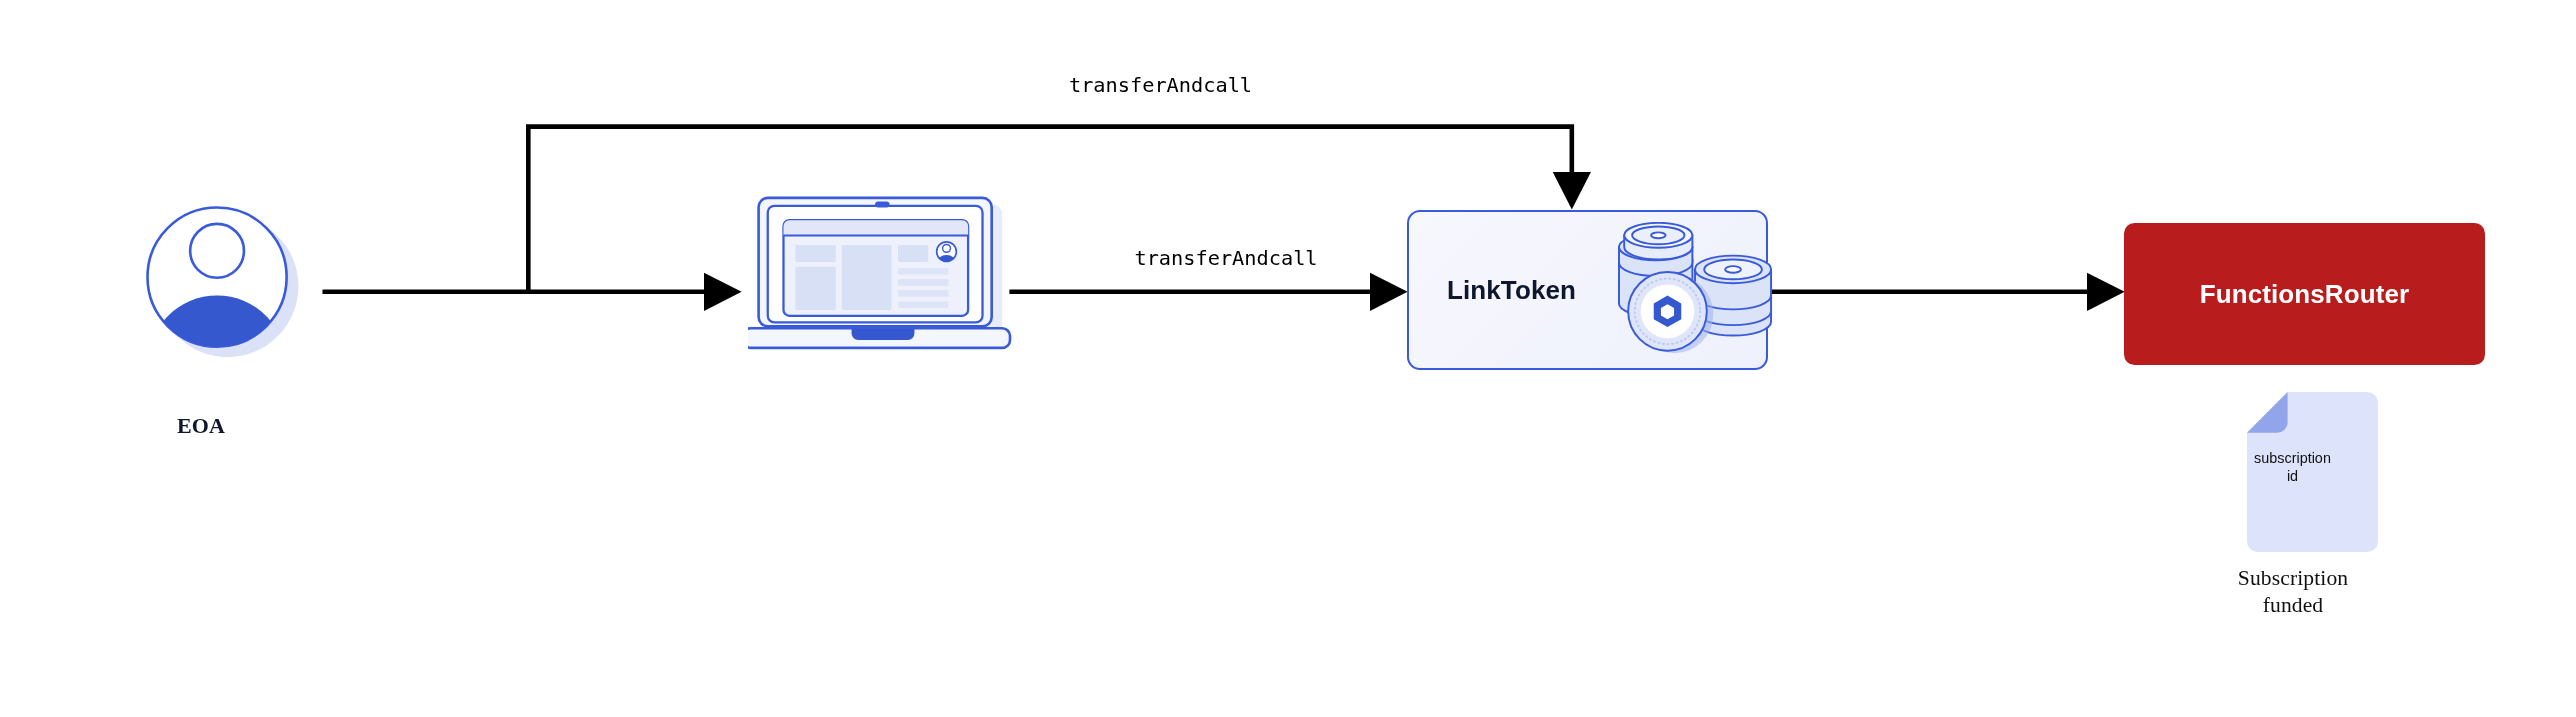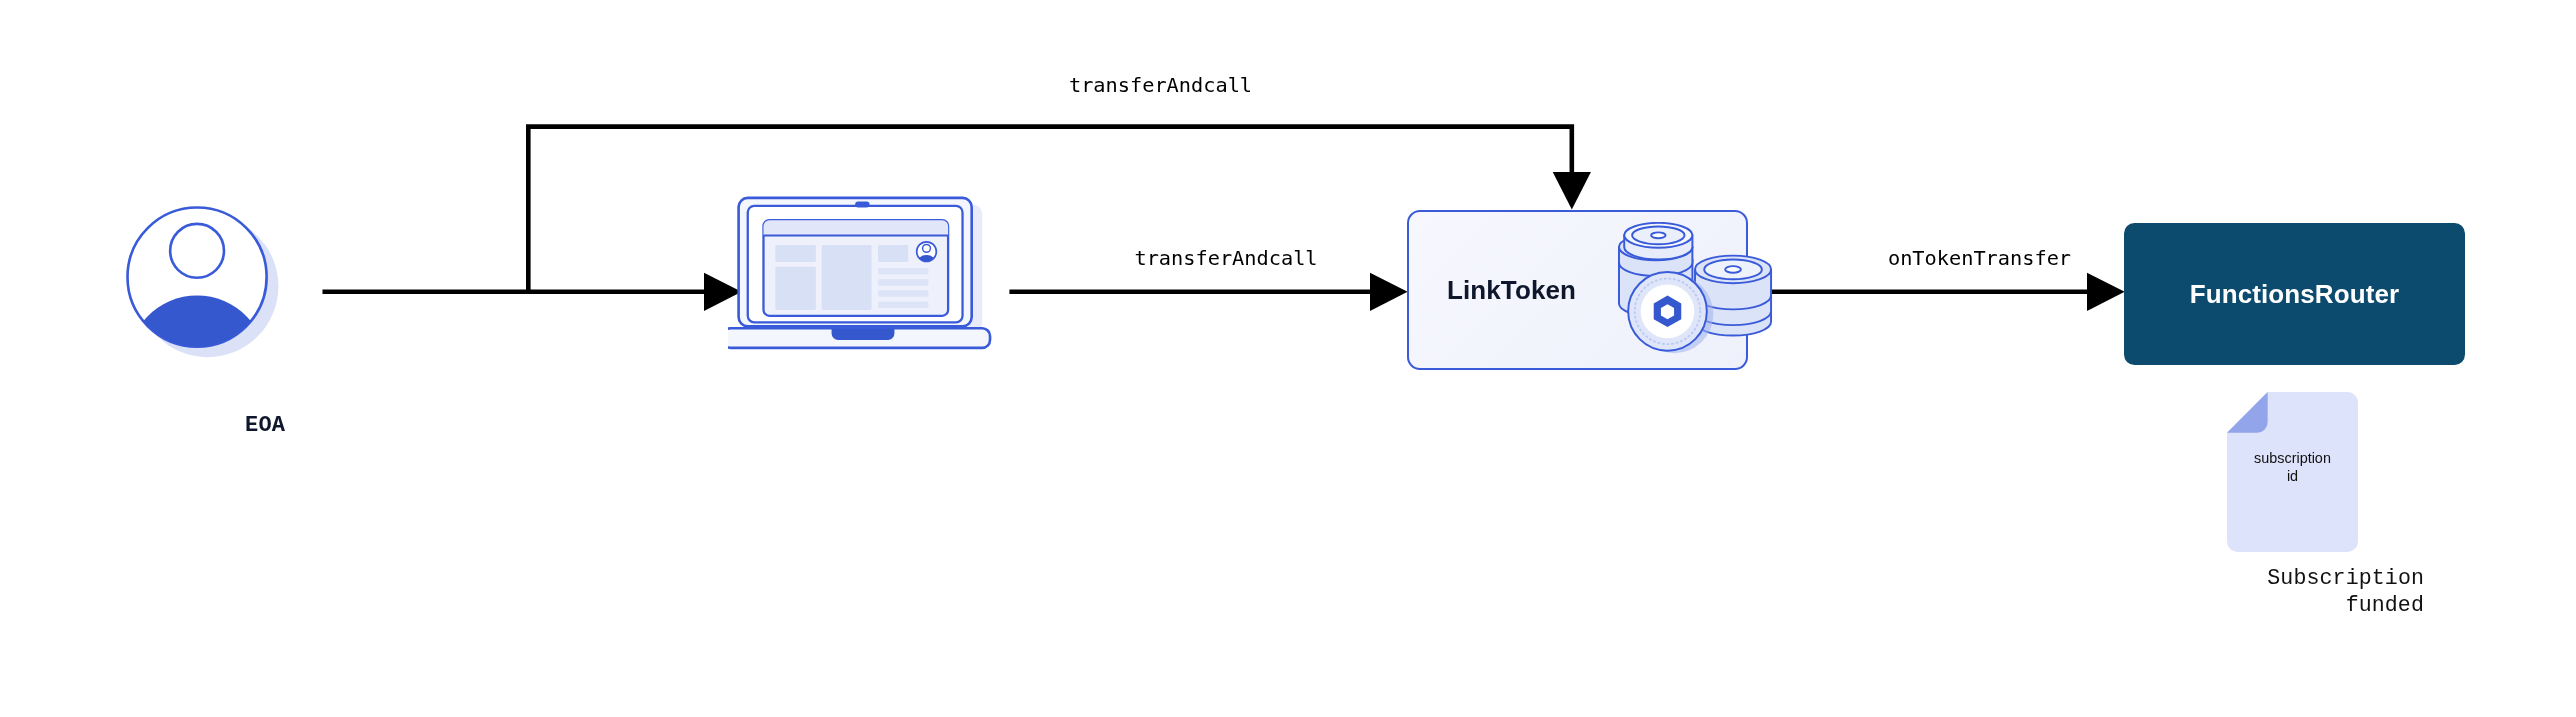--- a/index.html
+++ b/index.html
@@ -27,27 +27,28 @@
     top: 0; left: 0;
     width: 2576px;
     height: 718px;
   }
   #edge-layer { z-index: 1; }
   #node-layer { z-index: 2; }
   #label-layer { z-index: 3; padding-left: 48px; }
 
   .node {
     position: absolute;
+    padding-left: 20px;
   }
 
   
   .node-caption {
     position: absolute;
-    text-align: right;
-    font-family: Liberation Mono, monospace;
+    text-align: center;
+    font-family: Liberation Serif, serif;
     font-weight: bold;
     font-size: 22px;
     letter-spacing: 0.1px;
     color: #0e172b;
     white-space: nowrap;
     line-height: 1.25;
   }
   .edge-label {
     position: absolute;
     font-family: "DejaVu Sans Mono", "Liberation Mono", monospace;
@@ -100,21 +101,21 @@
   
   #functions-router-node {
     left: 2124px;
     top: 223px;
     width: 341px;
     height: 142px;
   }
   #functions-router-box {
     position: absolute;
     inset: 0;
-    background: #0c4a6e;
+    background: #b91c1c;
     border-radius: 10.5px;
   }
   #functions-router-box .box-label {
     justify-content: center;
     color: #ffffff;
     font-size: 26px;
   }
 
   
   #eoa-node { left: 117px; top: 197px; width: 168px; height: 168px; }
@@ -293,17 +294,16 @@
     </div>
     <div class="node-caption" id="subscription-doc-caption">
       <span>Subscription</span><br>
       <span>funded</span>
     </div>
   </div>
 
   <div class="layer" id="label-layer">
     <div class="edge-label" id="label-transfer-top">transferAndcall</div>
     <div class="edge-label" id="label-transfer-mid">transferAndcall</div>
-    <div class="edge-label" id="label-on-token-transfer">onTokenTransfer</div>
   </div>
 
 </div>
 
 
 </body></html>

